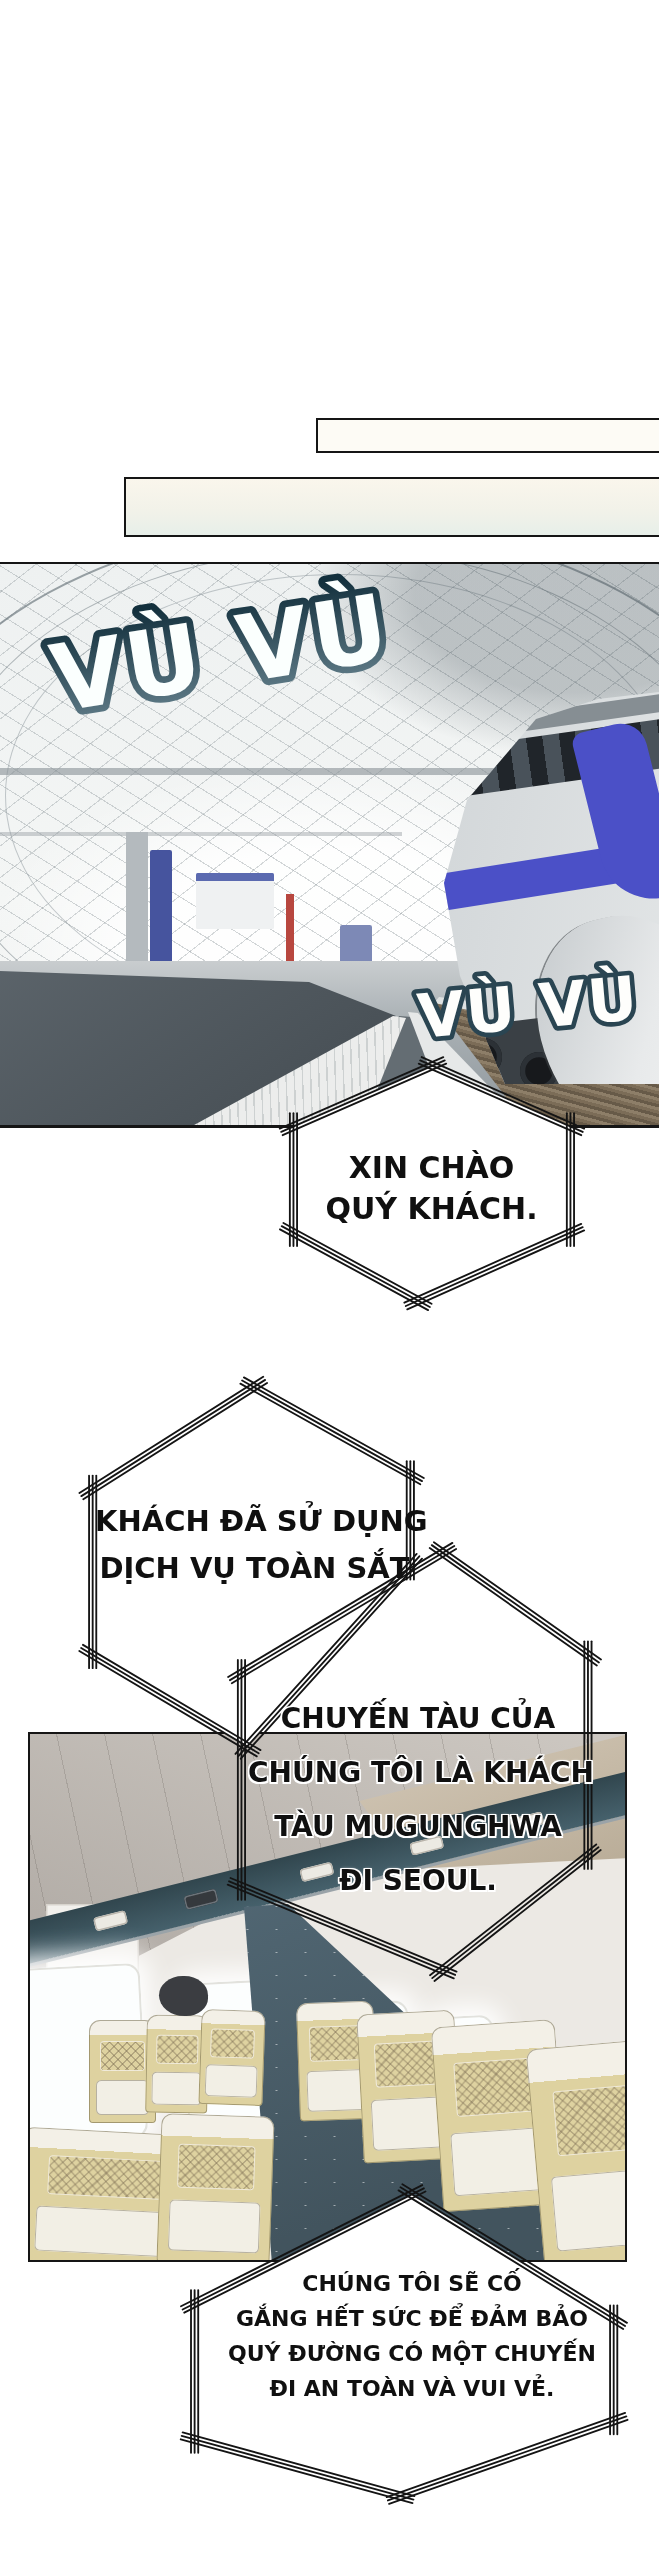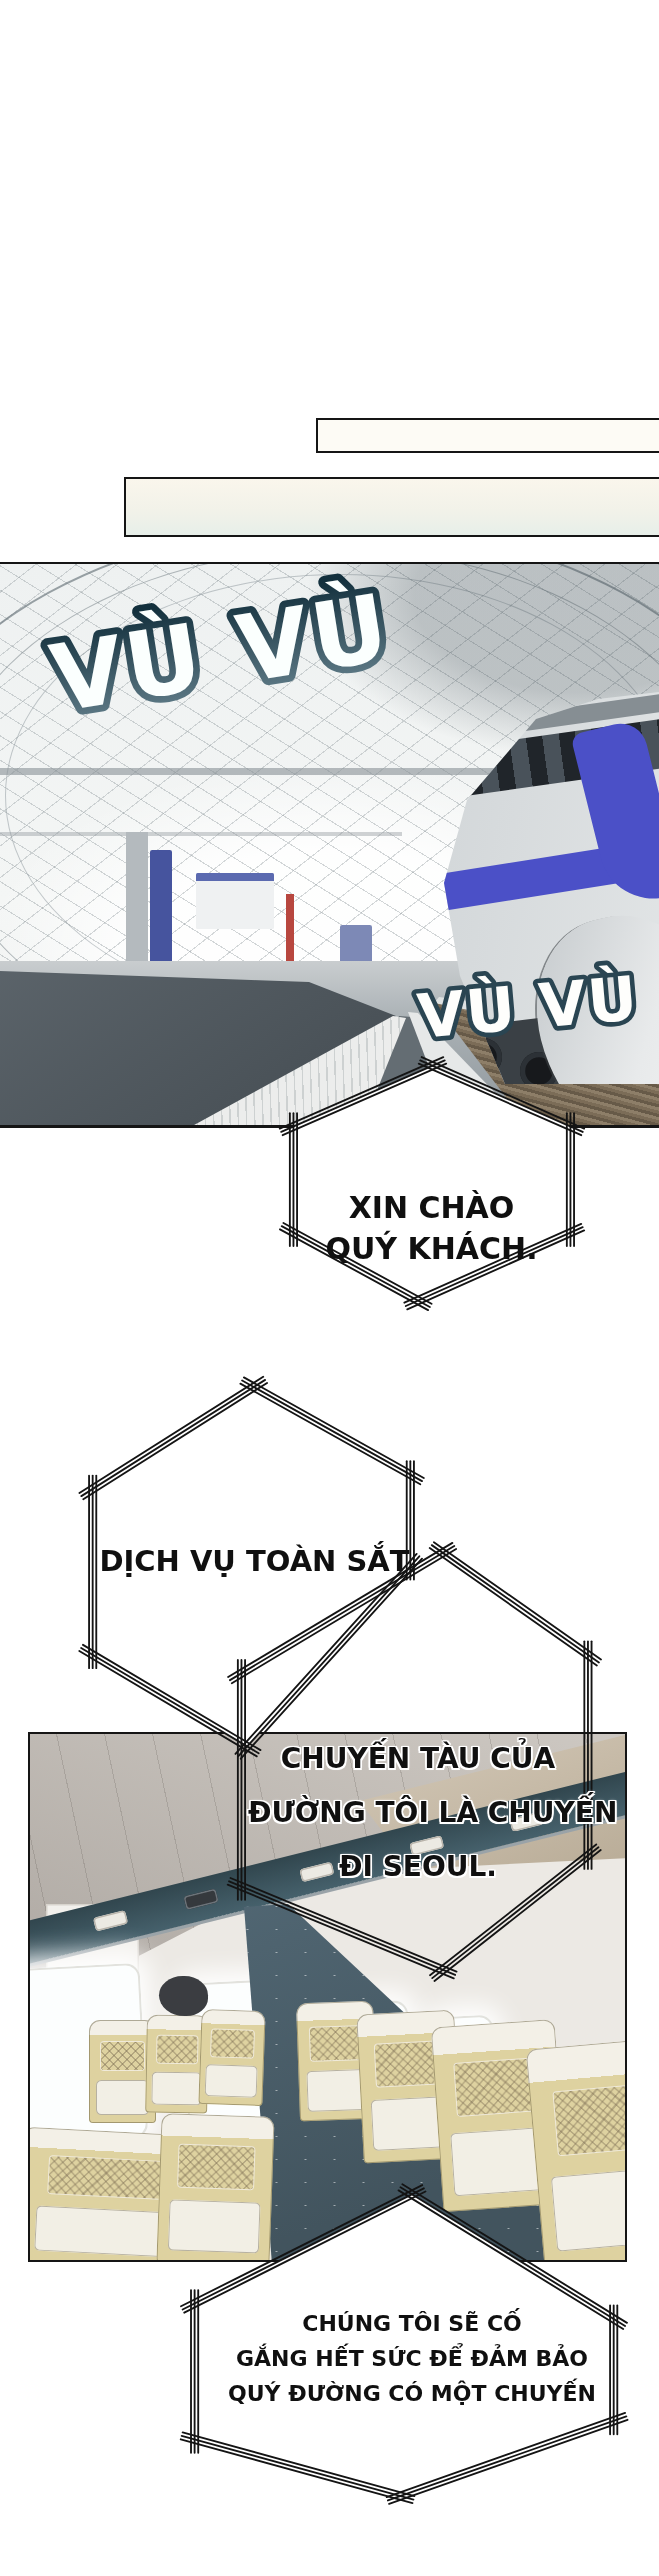--- a/index.html
+++ b/index.html
@@ -106,21 +106,21 @@
      background:
        repeating-linear-gradient(45deg,rgba(120,105,80,.4) 0 1.5px,transparent 1.5px 6.2px),
        repeating-linear-gradient(-45deg,rgba(120,105,80,.4) 0 1.5px,transparent 1.5px 6.2px);}
   .seat::before{content:"";position:absolute;left:10%;right:10%;bottom:8%;height:34%;border-radius:5.2px;
      background:#f2efe5;box-shadow:inset 0 0 0 1px rgba(95,85,60,.4);}
   .int-head{position:absolute;left:129px;top:242px;width:49px;height:40px;border-radius:50% 50% 46% 54%;background:#3b3d41;}
 
   
   #bubble-layer{position:absolute;left:0;top:0;z-index:5;pointer-events:none;}
   .bubtxt{position:absolute;z-index:6;color:#101010;text-align:center;font-weight:700;
-          font-family:"DejaVu Sans",sans-serif;margin-top:40px;}
+          font-family:"DejaVu Sans",sans-serif;}
   .bubtxt span{display:block;white-space:nowrap;}
   .b1{left:318px;top:1147px;width:227px;font-size:30px;line-height:41px;}
   .b2{left:95px;top:1498px;width:319px;font-size:29px;line-height:47px;}
   .b3{left:248px;top:1692px;width:340px;font-size:28px;line-height:54px;
       text-shadow:1.5px 0 0 #fff,-1.5px 0 0 #fff,0 1.5px 0 #fff,0 -1.5px 0 #fff,
                   1.5px 1.5px 0 #fff,-1.5px -1.5px 0 #fff,1.5px -1.5px 0 #fff,-1.5px 1.5px 0 #fff,0 0 3.1px #fff;}
   .b4{left:216px;top:2266px;width:392px;font-size:22px;line-height:35px;}
 </style>
 </head>
 <body>
@@ -305,27 +305,30 @@
       <line x1="188.639683398418" y1="5169.4894178802815" x2="492.0410626217507" y2="5016.017903098052" stroke="#141414" stroke-width="3.6" stroke-linecap="round"></line>
       <line x1="191.79931038833365" y1="5175.735757391115" x2="495.20068961166635" y2="5022.264242608885" stroke="#141414" stroke-width="3.6" stroke-linecap="round"></line>
       <line x1="194.95893737824932" y1="5181.982096901948" x2="498.360316601582" y2="5028.5105821197185" stroke="#141414" stroke-width="3.6" stroke-linecap="round"></line>
     </svg>
 
   <div class="bubtxt b1">
     <span>XIN CHÀO</span>
     <span>QUÝ KHÁCH.</span>
   </div>
   <div class="bubtxt b2">
+    <span>KHÁCH ĐÃ SỬ DỤNG</span>
     <span>DỊCH VỤ TOÀN SẮT</span>
   </div>
   <div class="bubtxt b3">
     <span>CHUYẾN TÀU CỦA</span>
-    <span>ĐƯỜNG TÔI LÀ CHUYẾN</span>
+    <span>CHÚNG TÔI LÀ KHÁCH</span>
+    <span>TÀU MUGUNGHWA</span>
     <span>ĐI SEOUL.</span>
   </div>
   <div class="bubtxt b4">
     <span>CHÚNG TÔI SẼ CỐ</span>
     <span>GẮNG HẾT SỨC ĐỂ ĐẢM BẢO</span>
     <span>QUÝ ĐƯỜNG CÓ MỘT CHUYẾN</span>
+    <span>ĐI AN TOÀN VÀ VUI VẺ.</span>
   </div>
 
 </div>
 
 
 </body></html>

